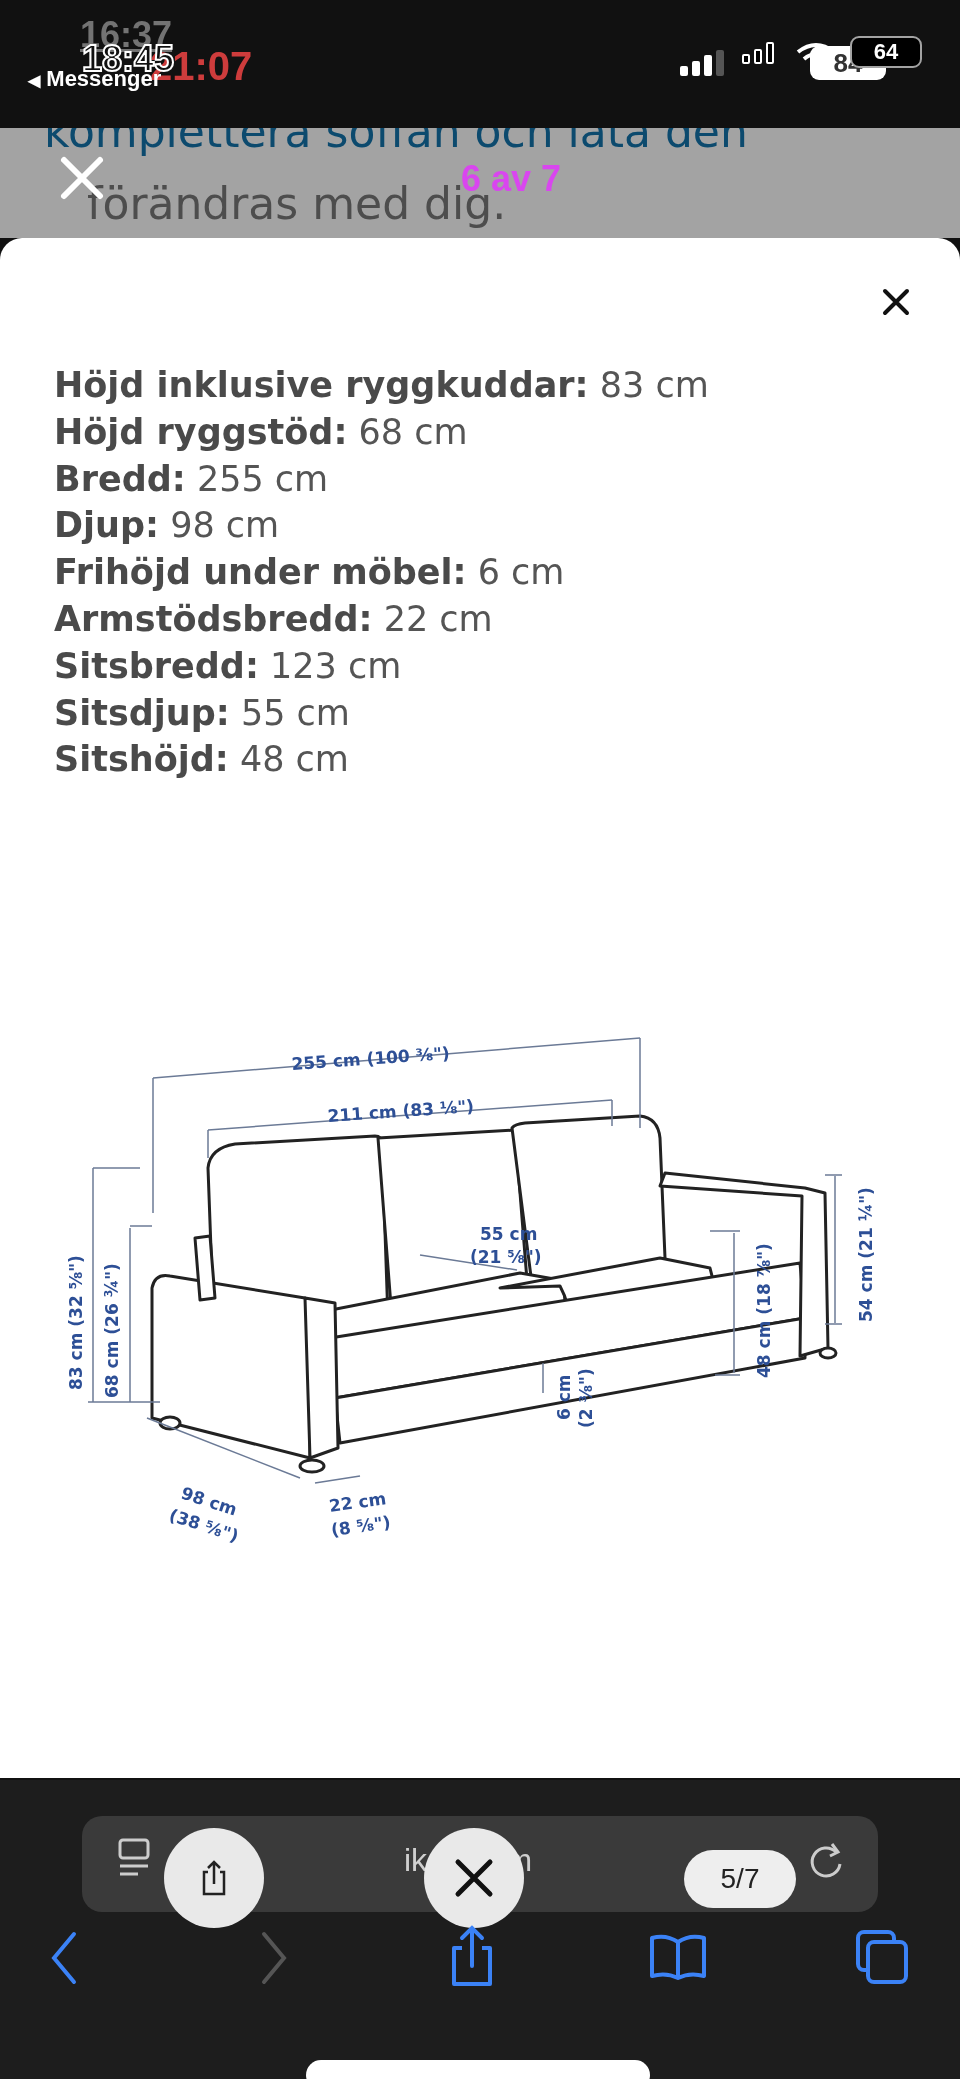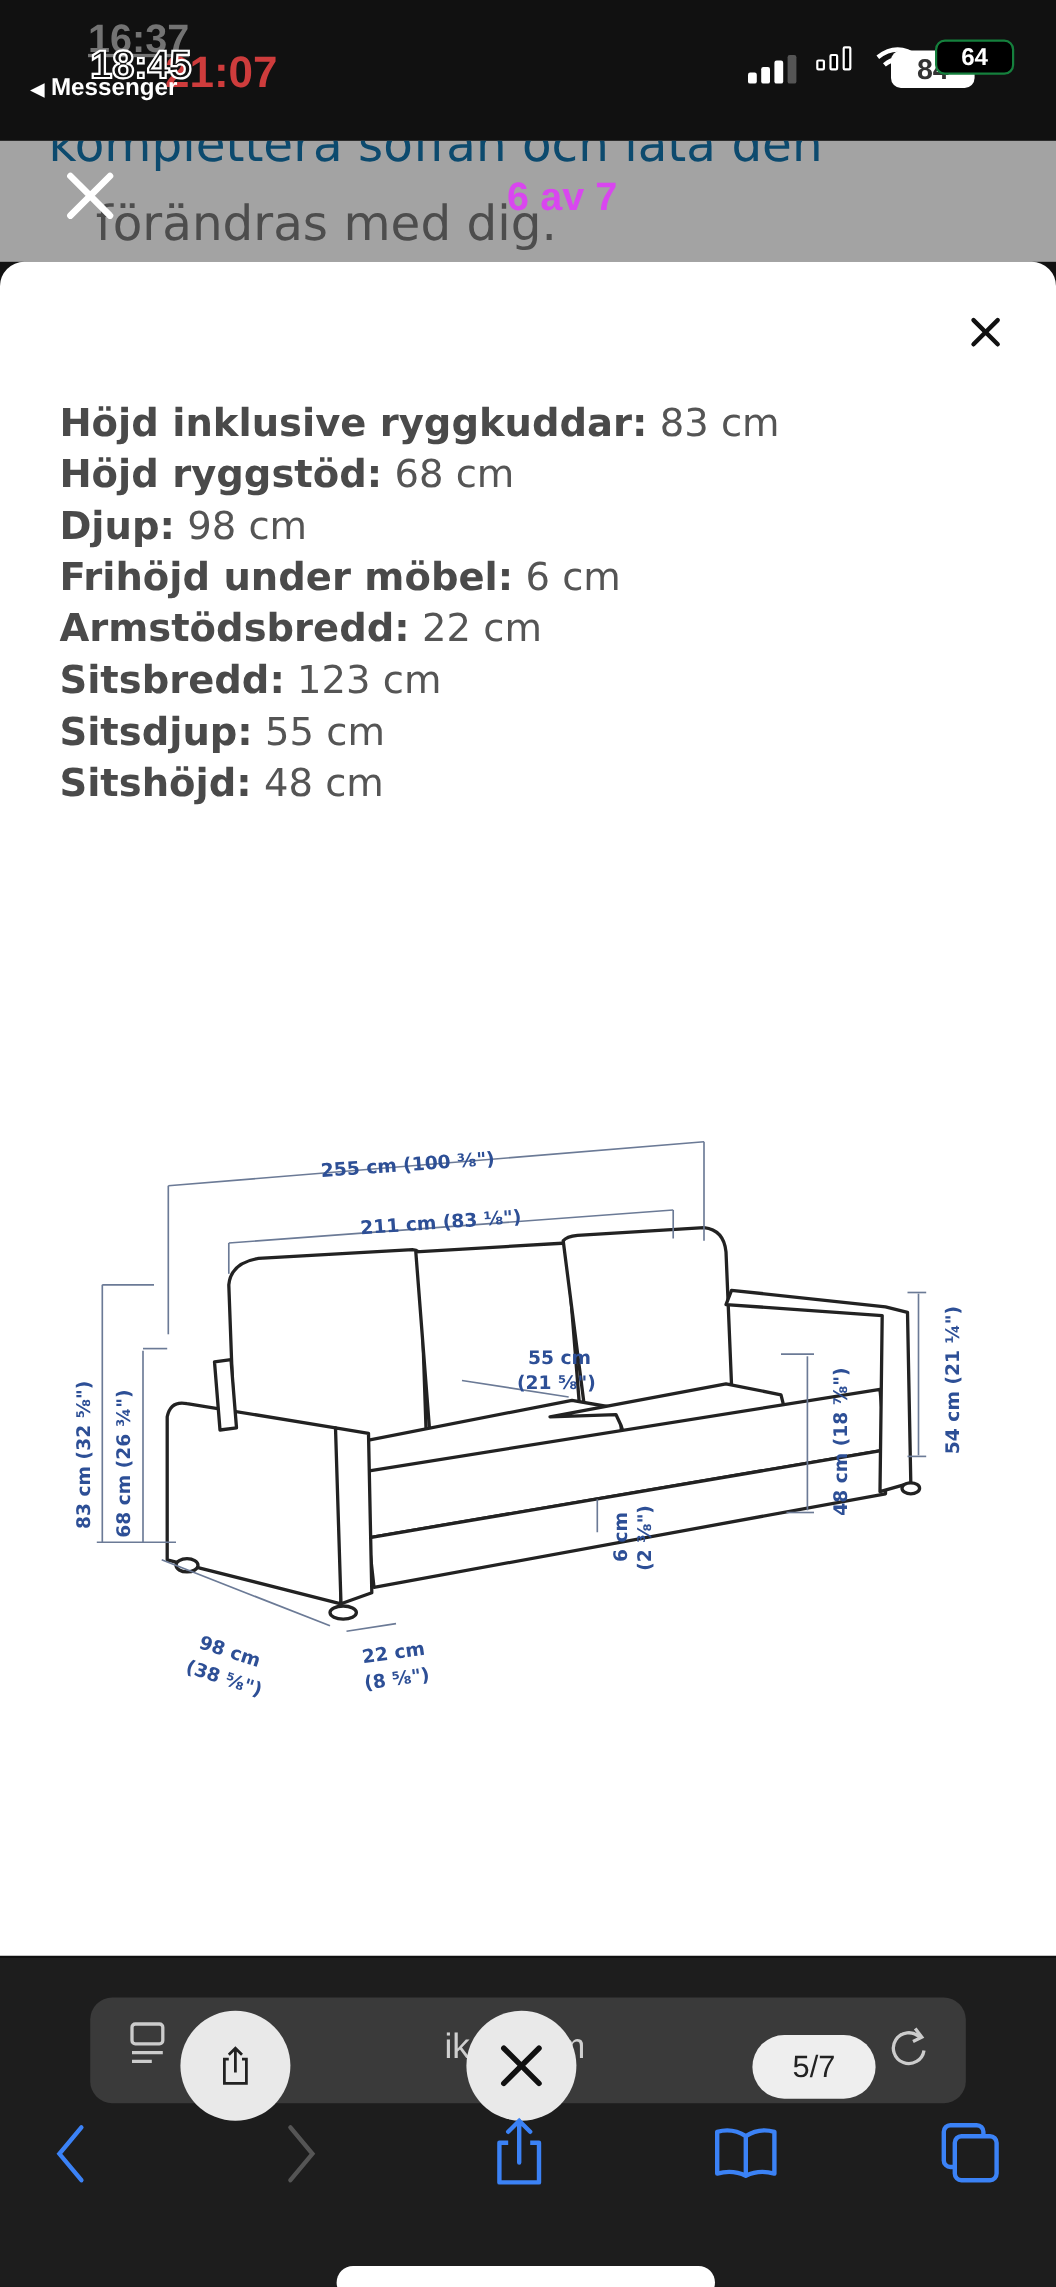--- a/index.html
+++ b/index.html
@@ -10,21 +10,21 @@
   .status { position: absolute; left: 0; top: 0; width: 960px; height: 128px; background: #111; color: #fff; }
   .time-a { position: absolute; left: 80px; top: 14px; font: bold 36px "Liberation Sans", sans-serif; color: #737373; text-decoration: underline; }
   .time-b { position: absolute; left: 82px; top: 38px; font: bold 36px "Liberation Sans", sans-serif; color: #111; -webkit-text-stroke: 2px #fff; }
   .time-c { position: absolute; left: 150px; top: 44px; font: bold 40px "Liberation Sans", sans-serif; color: #ef4444; opacity: .85; }
   .back-app { position: absolute; left: 28px; top: 66px; font: bold 22px "Liberation Sans", sans-serif; color: #fff; }
   .back-app .tri { font-size: 16px; margin-right: 6px; }
   .sig { position: absolute; top: 50px; display: flex; align-items: flex-end; gap: 4px; }
   .sig span { width: 8px; background: #fff; border-radius: 2px; }
   .wifi { position: absolute; left: 794px; top: 38px; width: 44px; height: 38px; }
   .batt { position: absolute; left: 810px; top: 46px; width: 76px; height: 34px; background: #fff; border-radius: 9px; color: #333; font: bold 26px "Liberation Sans", sans-serif; text-align: center; line-height: 34px; }
-  .batt2 { position: absolute; left: 850px; top: 36px; width: 72px; height: 32px; background: #000; border: 2px solid #15803d; border-radius: 9px; color: #fff; font: bold 22px "Liberation Sans", sans-serif; text-align: center; line-height: 28px; }
+  .batt2 { position: absolute; left: 850px; top: 36px; width: 72px; height: 32px; background: #000; border: 2px solid #a3a3a3; border-radius: 9px; color: #fff; font: bold 22px "Liberation Sans", sans-serif; text-align: center; line-height: 28px; }
 
   
   .bgpage { position: absolute; left: 0; top: 128px; width: 960px; height: 110px; background: #a3a3a3; overflow: hidden; }
   .bgpage .l1 { position: absolute; left: 44px; top: -22px; font: 44px "DejaVu Sans", sans-serif; color: #0c4a6e; white-space: nowrap; text-align: right; }
   .bgpage .l2 { position: absolute; left: 44px; top: 50px; font: 44px "DejaVu Sans", sans-serif; color: #4d4d4d; white-space: nowrap; margin-left: 43px; }
   .viewer-close { position: absolute; left: 58px; top: 154px; width: 48px; height: 48px; }
   .viewer-count { position: absolute; left: 436px; top: 158px; font: bold 36px "Liberation Sans", sans-serif; color: #d946ef; margin-left: 25px; }
 
   
   .sheet { position: absolute; left: 0; top: 238px; width: 960px; height: 1540px; background: #fff; border-radius: 22px 22px 0 0; }
@@ -85,20 +85,21 @@
 <div class="viewer-count">6 av 7</div>
 
 <div class="sheet">
   <svg class="sheet-close" viewBox="0 0 36 36">
     <path d="M7 7 L29 29 M29 7 L7 29" stroke="#111" stroke-width="4" stroke-linecap="round"></path>
   </svg>
 
   <div class="specs">
     <div class="spec"><b>Höjd inklusive ryggkuddar:</b> <span>83 cm</span></div>
     <div class="spec"><b>Höjd ryggstöd:</b> <span>68 cm</span></div>
+    <div class="spec"><b>Bredd:</b> <span>255 cm</span></div>
     <div class="spec"><b>Djup:</b> <span>98 cm</span></div>
     <div class="spec"><b>Frihöjd under möbel:</b> <span>6 cm</span></div>
     <div class="spec"><b>Armstödsbredd:</b> <span>22 cm</span></div>
     <div class="spec"><b>Sitsbredd:</b> <span>123 cm</span></div>
     <div class="spec"><b>Sitsdjup:</b> <span>55 cm</span></div>
     <div class="spec"><b>Sitshöjd:</b> <span>48 cm</span></div>
   </div>
 
   <svg class="diagram" viewBox="0 0 860 560">
     <g stroke="#222" stroke-width="3" fill="#fff" stroke-linejoin="round">

